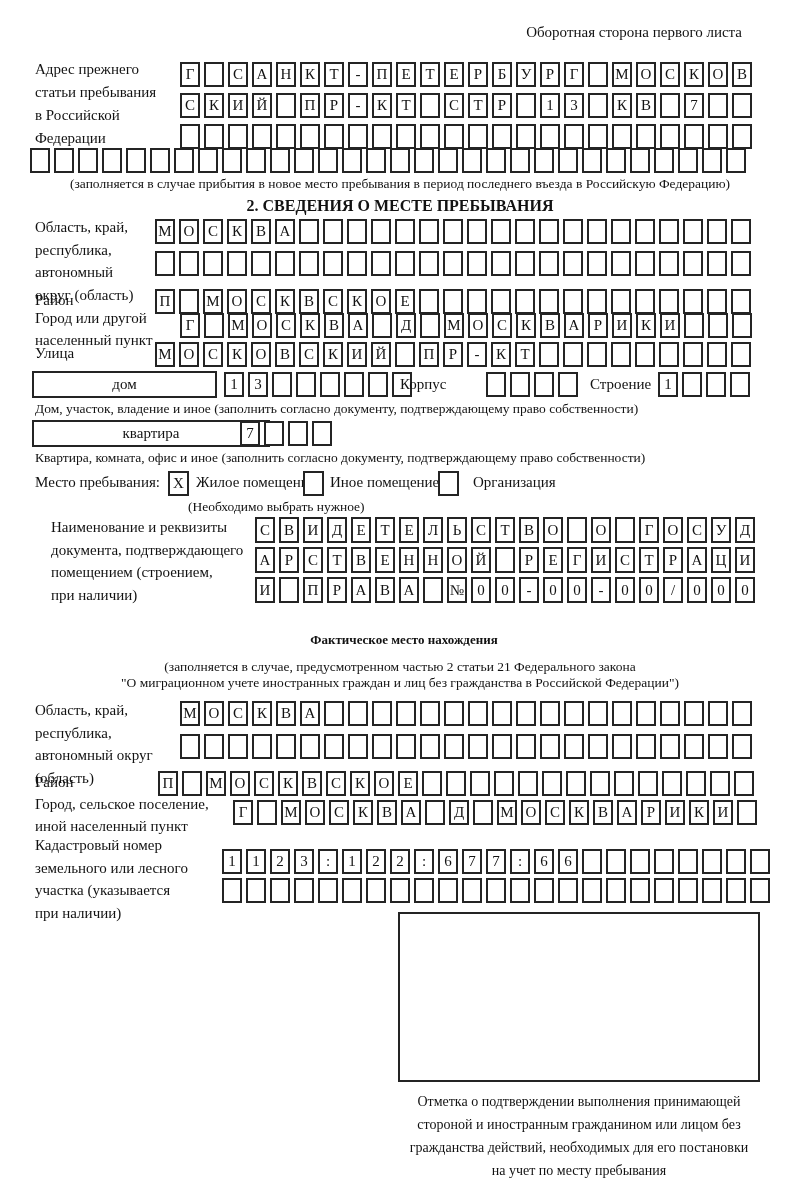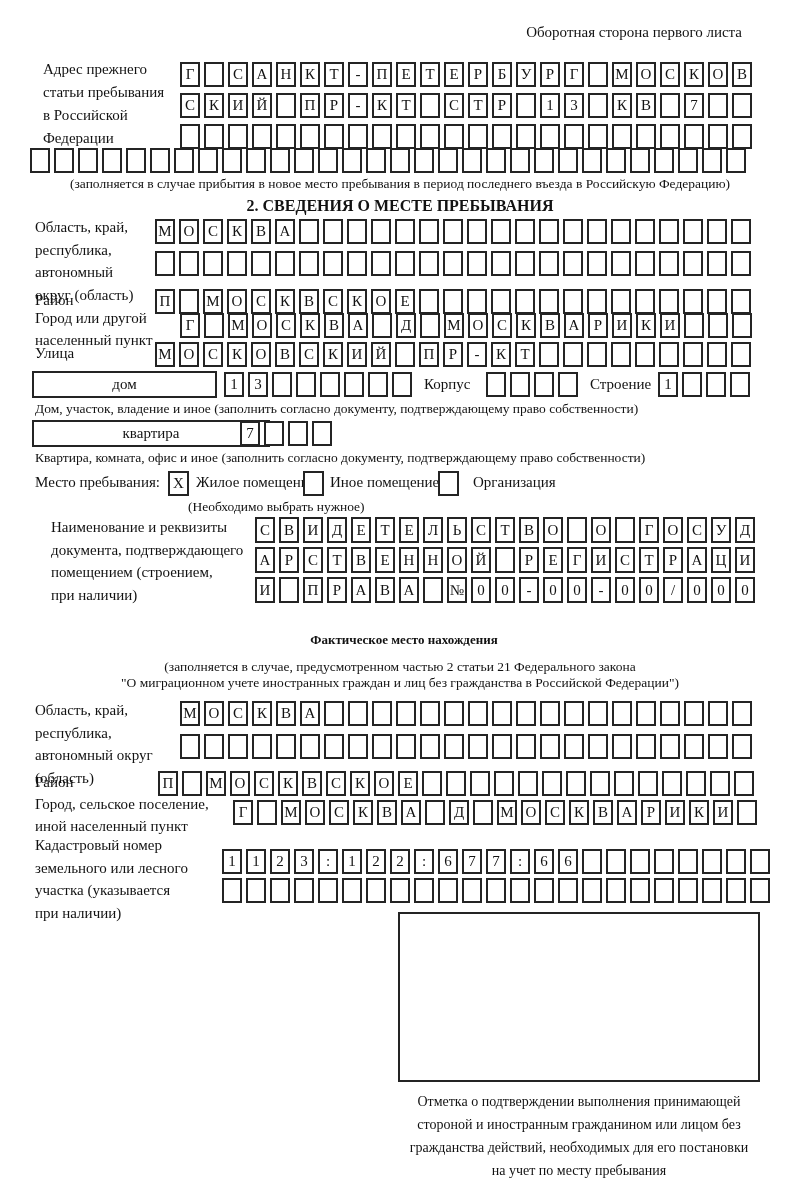--- a/index.html
+++ b/index.html
@@ -35,21 +35,21 @@
   }
   .stampbox{position:absolute;box-sizing:border-box;border:2px solid #242424;background:#fff;}
   .caption{position:absolute;font-size:14px;text-align:center;}
   .caption div{line-height:23px;}
 </style>
 </head>
 <body>
 
 <div class="abs" style="top:24px;right:58px;font-size:15px;">Оборотная сторона первого листа</div>
 
-<div class="lbl lines lh23" style="left:35px;top:58px;margin-left:8px;">
+<div class="lbl lines lh23" style="left:35px;top:58px;">
     <div>Адрес прежнего</div>
     <div>статьи пребывания</div>
     <div>в Российской</div>
     <div>Федерации</div>
   </div>
 <div class="cellrow" style="left:180px;top:62px;">
     <span class="cell">Г</span>
     <span class="cell"></span>
     <span class="cell">С</span>
     <span class="cell">А</span>
@@ -316,21 +316,21 @@
 <div class="cellrow" style="left:224px;top:372px;">
     <span class="cell">1</span>
     <span class="cell">3</span>
     <span class="cell"></span>
     <span class="cell"></span>
     <span class="cell"></span>
     <span class="cell"></span>
     <span class="cell"></span>
     <span class="cell"></span>
   </div>
-<div class="lbl" style="left:424px;top:376px;">Корпус</div>
+<div class="lbl" style="left:400px;top:376px;">Корпус</div>
 <div class="cellrow" style="left:486px;top:372px;">
     <span class="cell"></span>
     <span class="cell"></span>
     <span class="cell"></span>
     <span class="cell"></span>
   </div>
 <div class="lbl" style="left:590px;top:376px;">Строение</div>
 <div class="cellrow" style="left:658px;top:372px;">
     <span class="cell">1</span>
     <span class="cell"></span>

